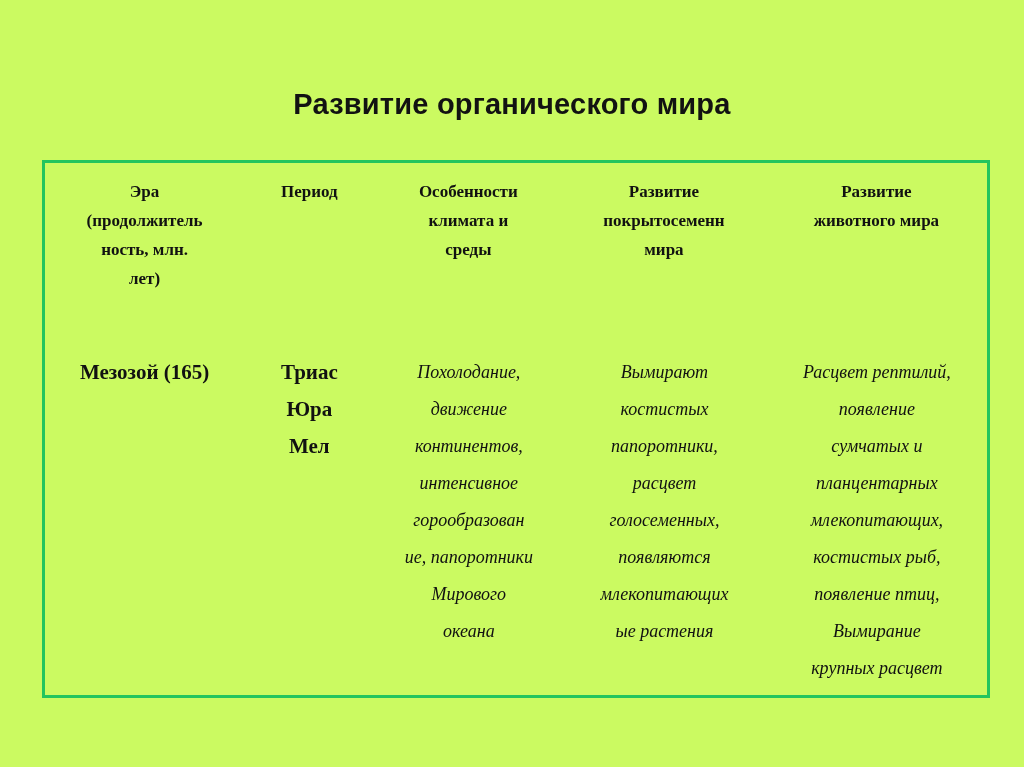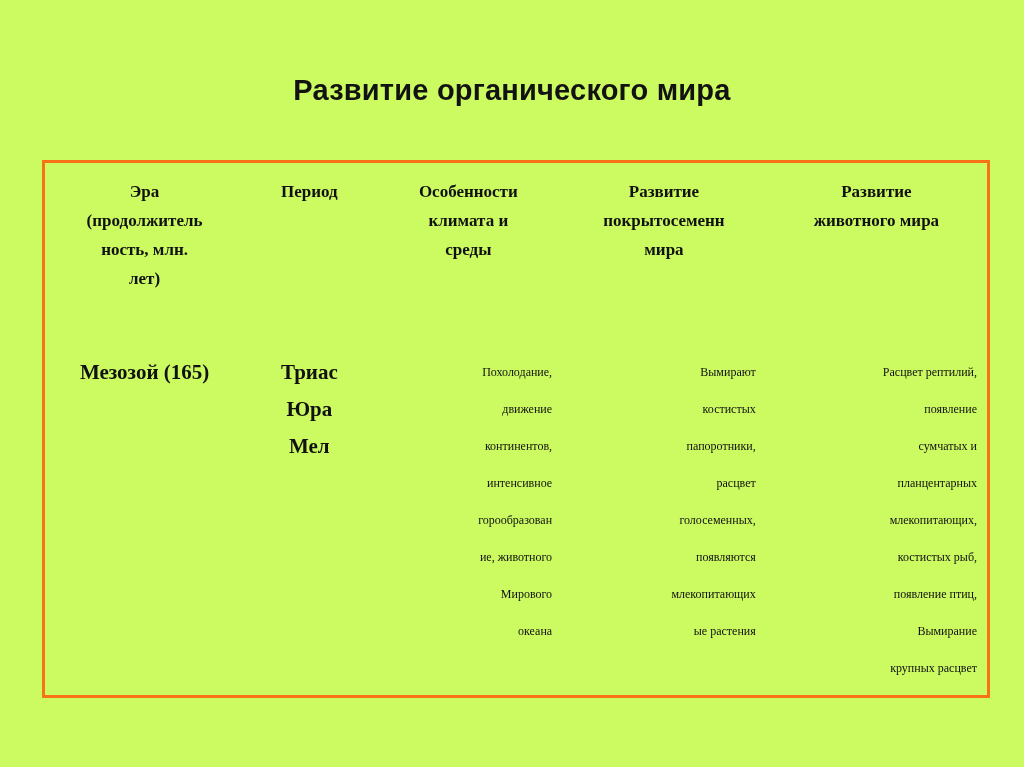--- a/index.html
+++ b/index.html
@@ -14,40 +14,40 @@
     font-family: "Liberation Serif", "DejaVu Serif", serif;
     color: #111111;
     overflow: hidden;
     position: relative;
   }
 
   
   #slide-title {
     position: absolute;
     left: 0;
-    top: 74px;
+    top: 88px;
     width: 1024px;
     text-align: center;
     font-family: "Liberation Sans", "DejaVu Sans", sans-serif;
     font-weight: bold;
     font-size: 29px;
     letter-spacing: 0.2px;
     color: #121212;
     white-space: nowrap;
   }
 
   
   #data-table {
     position: absolute;
     left: 42px;
     top: 160px;
     width: 948px;
     height: 536px;
     box-sizing: border-box;
-    border: 3px solid #f97316;
+    border: 3px solid #22c55e;
     border-collapse: collapse;
     table-layout: fixed;
   }
   #data-table col.c1 { width: 200px; }
   #data-table col.c2 { width: 130px; }
   #data-table col.c3 { width: 187px; }
   #data-table col.c4 { width: 203px; }
   #data-table col.c5 { width: 222px; }
 
   #data-table td,
@@ -79,26 +79,27 @@
   .body-row { height: 349px; }
   .cell-center {
     text-align: center;
     font-weight: bold;
     font-size: 21px;
     line-height: 37px;
     padding: 11px 8px 8px 8px !important;
     box-sizing: border-box;
   }
   .cell-text {
-    text-align: right;
+    text-align: center;
     font-weight: normal;
-    font-size: 12px;
+    font-size: 18px;
     line-height: 37px;
     padding: 11px 10px 8px 11px !important;
     box-sizing: border-box;
+    font-style: italic;
   }
   .cell-text .line,
   .cell-center .line {
     display: block;
     white-space: nowrap;
   }
 </style>
 </head>
 <body>
 
@@ -148,21 +149,21 @@
         <span class="line">Триас</span>
         <span class="line">Юра</span>
         <span class="line">Мел</span>
       </td>
       <td class="cell-text vsep">
         <span class="line">Похолодание,</span>
         <span class="line">движение</span>
         <span class="line">континентов,</span>
         <span class="line">интенсивное</span>
         <span class="line">горообразован</span>
-        <span class="line">ие, животного</span>
+        <span class="line">ие, папоротники</span>
         <span class="line">Мирового</span>
         <span class="line">океана</span>
       </td>
       <td class="cell-text vsep">
         <span class="line">Вымирают</span>
         <span class="line">костистых</span>
         <span class="line">папоротники,</span>
         <span class="line">расцвет</span>
         <span class="line">голосеменных,</span>
         <span class="line">появляются</span>

